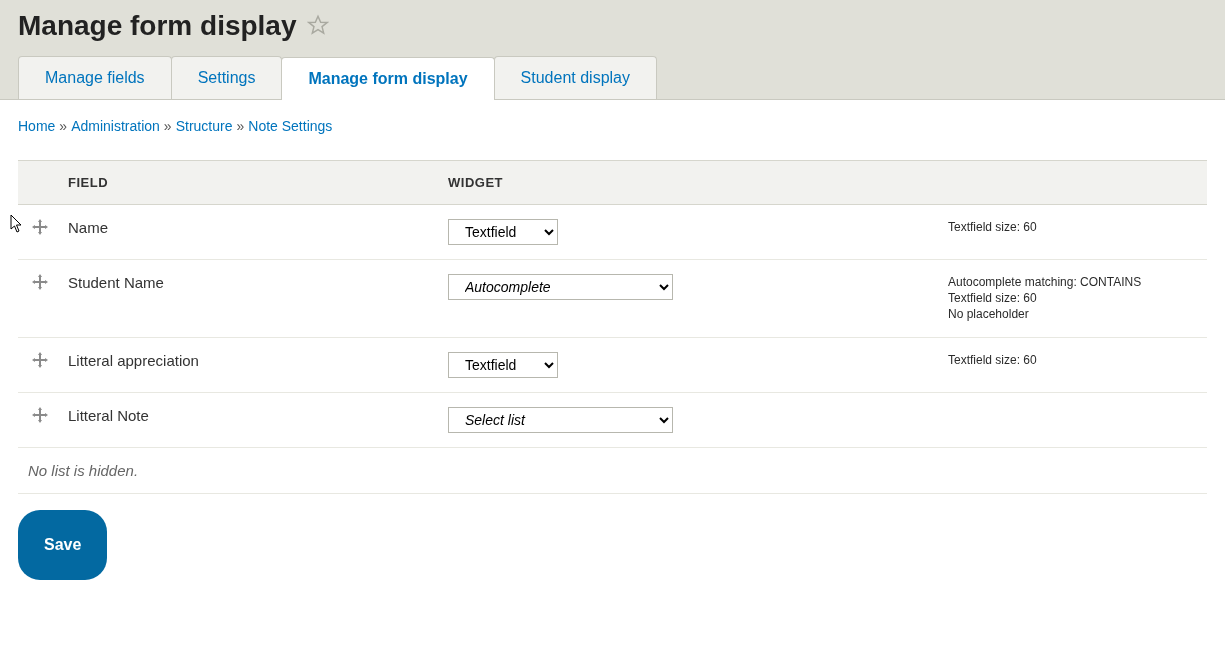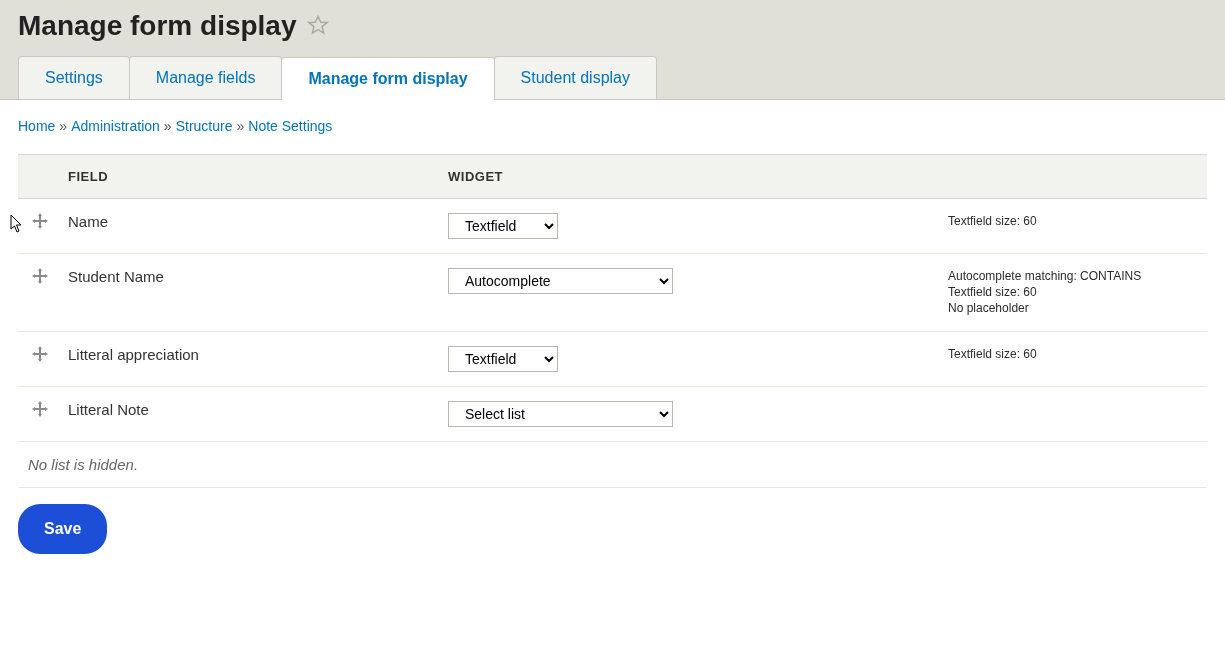--- a/index.html
+++ b/index.html
@@ -45,21 +45,21 @@
   }
   .content {
     padding: 12px 18px 30px 18px;
   }
   .breadcrumb { font-size: 14px; padding: 6px 0 18px 0; }
   .breadcrumb a { color: #0074bd; text-decoration: none; cursor: pointer; }
   .breadcrumb .sep { color: #555; padding: 0 4px; }
   table.fields {
     width: 100%;
     border-collapse: collapse;
-    margin-top: 2px;
+    margin-top: 8px;
   }
   table.fields thead th {
     text-align: left;
     font-weight: bold;
     font-size: 13px;
     letter-spacing: 0.5px;
     color: #333;
     background: #f2f2ef;
     border-top: 1px solid #d6d6cd;
     border-bottom: 1px solid #d6d6cd;
@@ -73,38 +73,38 @@
   }
   .drag-cell { width: 34px; padding-left: 14px !important; }
   .drag-handle { color: #8a8a8a; cursor: move; display:inline-block; line-height:1; }
   select.widget {
     font-size: 14px;
     padding: 3px 12px;
     border: 1px solid #b7b7ae;
     background: #fff;
     min-width: 110px;
   }
-  select.widget.wide { min-width: 225px; }
+  select.widget.wide { min-width: 225px; font-style: italic; }
   .summary { font-size: 12px; color: #2b2b2b; line-height: 1.35; }
   tr.section td {
     font-weight: bold;
     color: #2b2b2b;
     background: #fff;
   }
   tr.empty td {
     font-style: italic;
     color: #666;
   }
   .save-btn {
     margin-top: 16px;
-    background: #1d4ed8;
+    background: #0369a1;
     color: #fff;
     border: none;
     border-radius: 22px;
-    padding: 16px 26px;
+    padding: 26px 26px;
     font-size: 16px;
     font-weight: bold;
     cursor: pointer;
   }
   .cursor-arrow {
     position: absolute;
     left: 10px;
     top: 214px;
     pointer-events: none;
     color: #000;
@@ -116,22 +116,22 @@
 <div class="top-region">
   <div class="title-row">
     <h1 class="page-title">Manage form display</h1>
     <span class="star-icon">
       <svg width="22" height="22" viewBox="0 0 24 24" fill="none" stroke="#a9a9a0" stroke-width="1.6">
         <polygon points="12,2.5 14.9,9 22,9.3 16.4,13.8 18.2,20.8 12,17 5.8,20.8 7.6,13.8 2,9.3 9.1,9"></polygon>
       </svg>
     </span>
   </div>
   <div class="tabs" id="tabs">
+      <div class="tab">Manage fields</div>
       <div class="tab">Settings</div>
-      <div class="tab">Manage fields</div>
       <div class="tab active">Manage form display</div>
       <div class="tab">Student display</div>
     </div>
 </div>
 
 <svg class="cursor-arrow" width="14" height="20" viewBox="0 0 14 20">
   <path d="M1,1 L1,15 L4.5,12 L7,18 L9,17 L6.5,11 L11,11 Z" fill="#fff" stroke="#000" stroke-width="1"></path>
 </svg>
 
 <div class="content">

